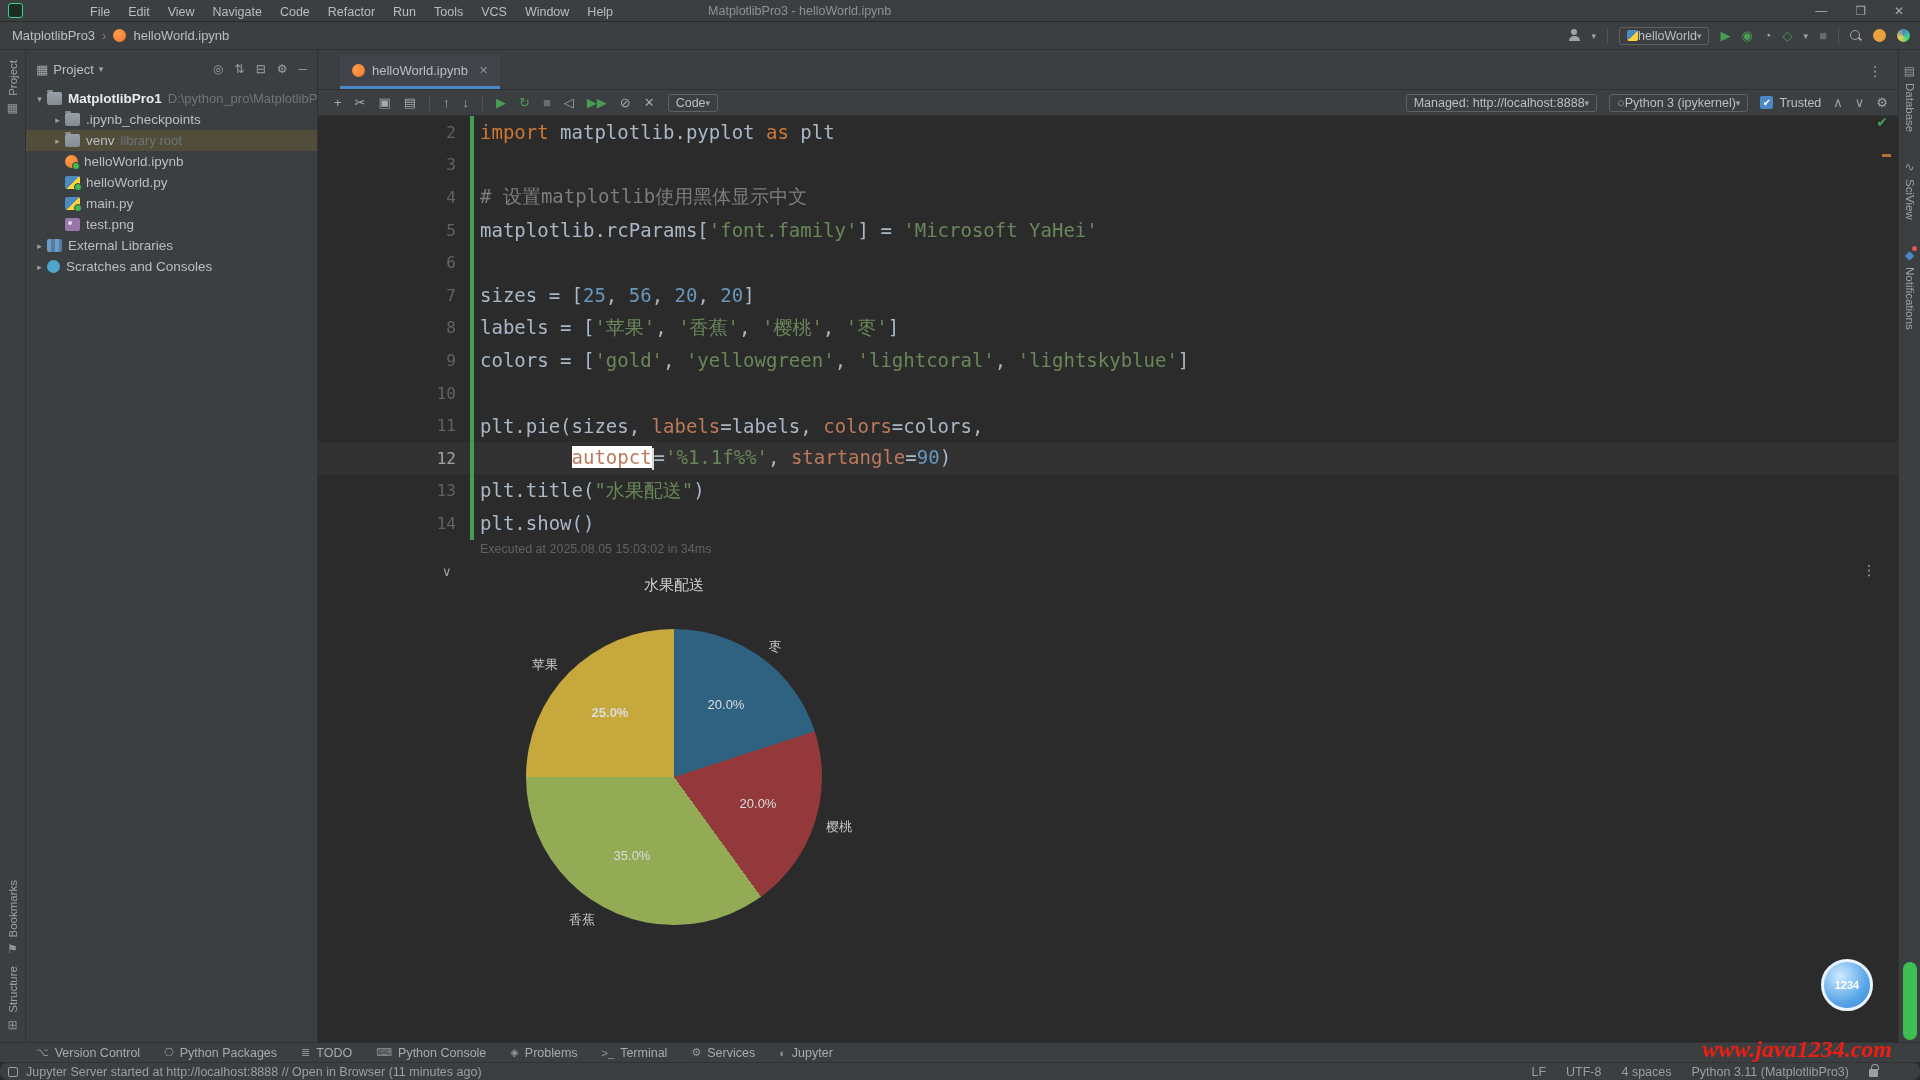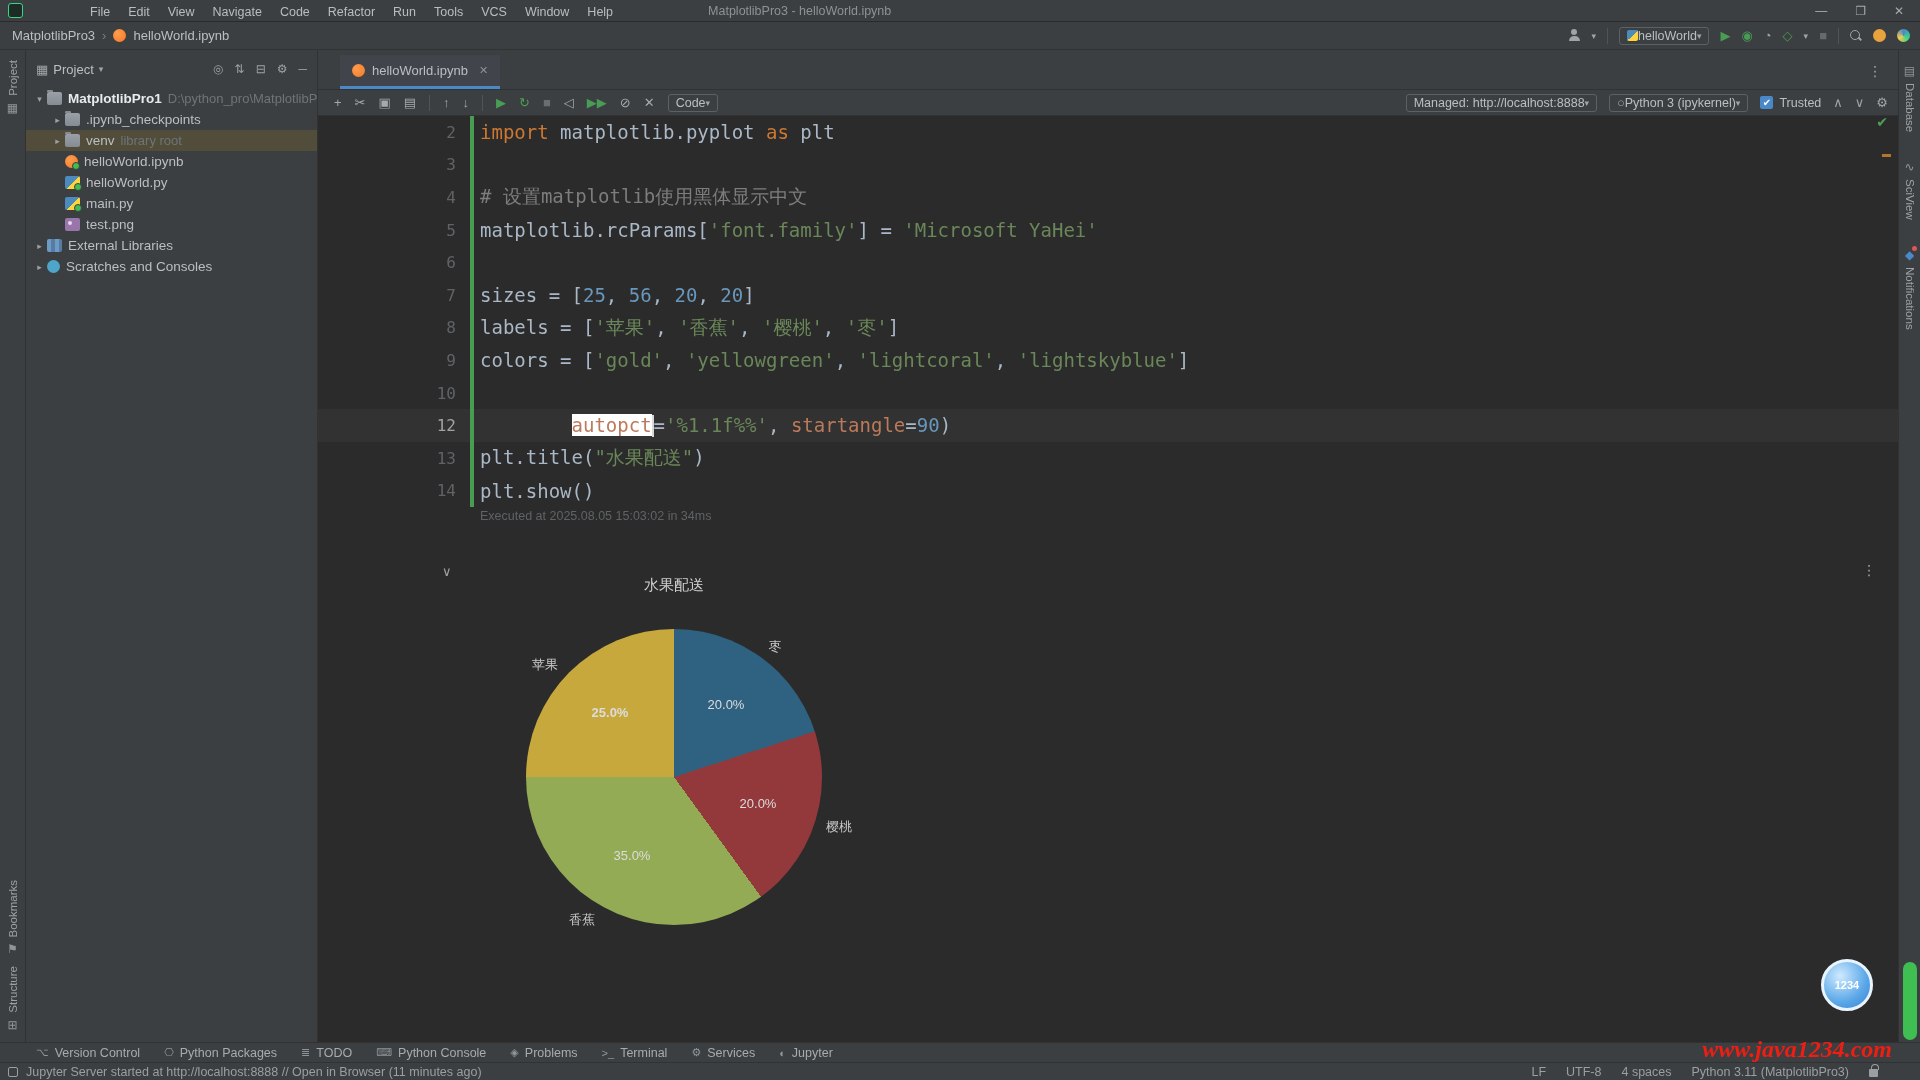--- a/index.html
+++ b/index.html
@@ -155,21 +155,21 @@
     border-radius:7px; background:#3fbf52; }
 
   
   #toolbar-bottom { position:absolute; left:0; top:1042px; width:1920px; height:20px;
     border-top:1px solid #323232; display:flex; align-items:center; gap:24px; padding-left:36px; }
   .tool-item { display:flex; align-items:center; gap:6px; color:#a7abae; font-size:12.5px; }
   .tool-item .g { font-size:11px; color:#8f969b; }
 
   
   #statusbar { position:absolute; left:0; top:1062px; width:1920px; height:18px;
-    border-top:1px solid #323232; display:flex; align-items:center; font-size:12.5px; color:#9a9fa3; }
+    border-top:1px solid #323232; display:flex; align-items:center; font-size:12.5px; color:#9a9fa3;border-radius:8px; }
   #status-left { display:flex; align-items:center; gap:8px; padding-left:8px; }
   .mini-sq { width:10px; height:10px; border:1.4px solid #9a9fa3; border-radius:2px; }
   #status-right { margin-left:auto; display:flex; align-items:center; gap:20px; padding-right:42px; }
   .icon-lock { width:9px; height:8px; background:#9a9fa3; border-radius:1px; position:relative; margin-top:3px; }
   .icon-lock::before { content:""; position:absolute; left:1.5px; top:-5px; width:6px; height:5px;
     border:1.6px solid #9a9fa3; border-bottom:none; border-radius:4px 4px 0 0; }
   #watermark { position:absolute; right:28px; top:1036px; color:#f01d12;
     font-family:"Liberation Serif", serif; font-style:italic; font-weight:bold; font-size:24px; }
 </style>
 </head>
@@ -390,20 +390,25 @@
         <div class="code-line">
           <span class="gutter">9</span>
           <span class="chbar"></span>
           <span class="code-text"><span class="pl">colors = [</span><span class="str">'gold'</span><span class="pl">, </span><span class="str">'yellowgreen'</span><span class="pl">, </span><span class="str">'lightcoral'</span><span class="pl">, </span><span class="str">'lightskyblue'</span><span class="pl">]</span></span>
         </div>
         <div class="code-line">
           <span class="gutter">10</span>
           <span class="chbar"></span>
           <span class="code-text"></span>
         </div>
+        <div class="code-line">
+          <span class="gutter">11</span>
+          <span class="chbar"></span>
+          <span class="code-text"><span class="pl">plt.pie(sizes, </span><span class="kwa">labels</span><span class="pl">=labels, </span><span class="kwa">colors</span><span class="pl">=colors,</span></span>
+        </div>
         <div class="code-line current">
           <span class="gutter">12</span>
           <span class="chbar"></span>
           <span class="code-text"><span class="pl">        </span><span class="selkwa">autopct</span><span class="caret"></span><span class="pl">=</span><span class="str">'%1.1f%%'</span><span class="pl">, </span><span class="kwa">startangle</span><span class="pl">=</span><span class="num">90</span><span class="pl">)</span></span>
         </div>
         <div class="code-line">
           <span class="gutter">13</span>
           <span class="chbar"></span>
           <span class="code-text"><span class="pl">plt.title(</span><span class="str">"水果配送"</span><span class="pl">)</span></span>
         </div>

